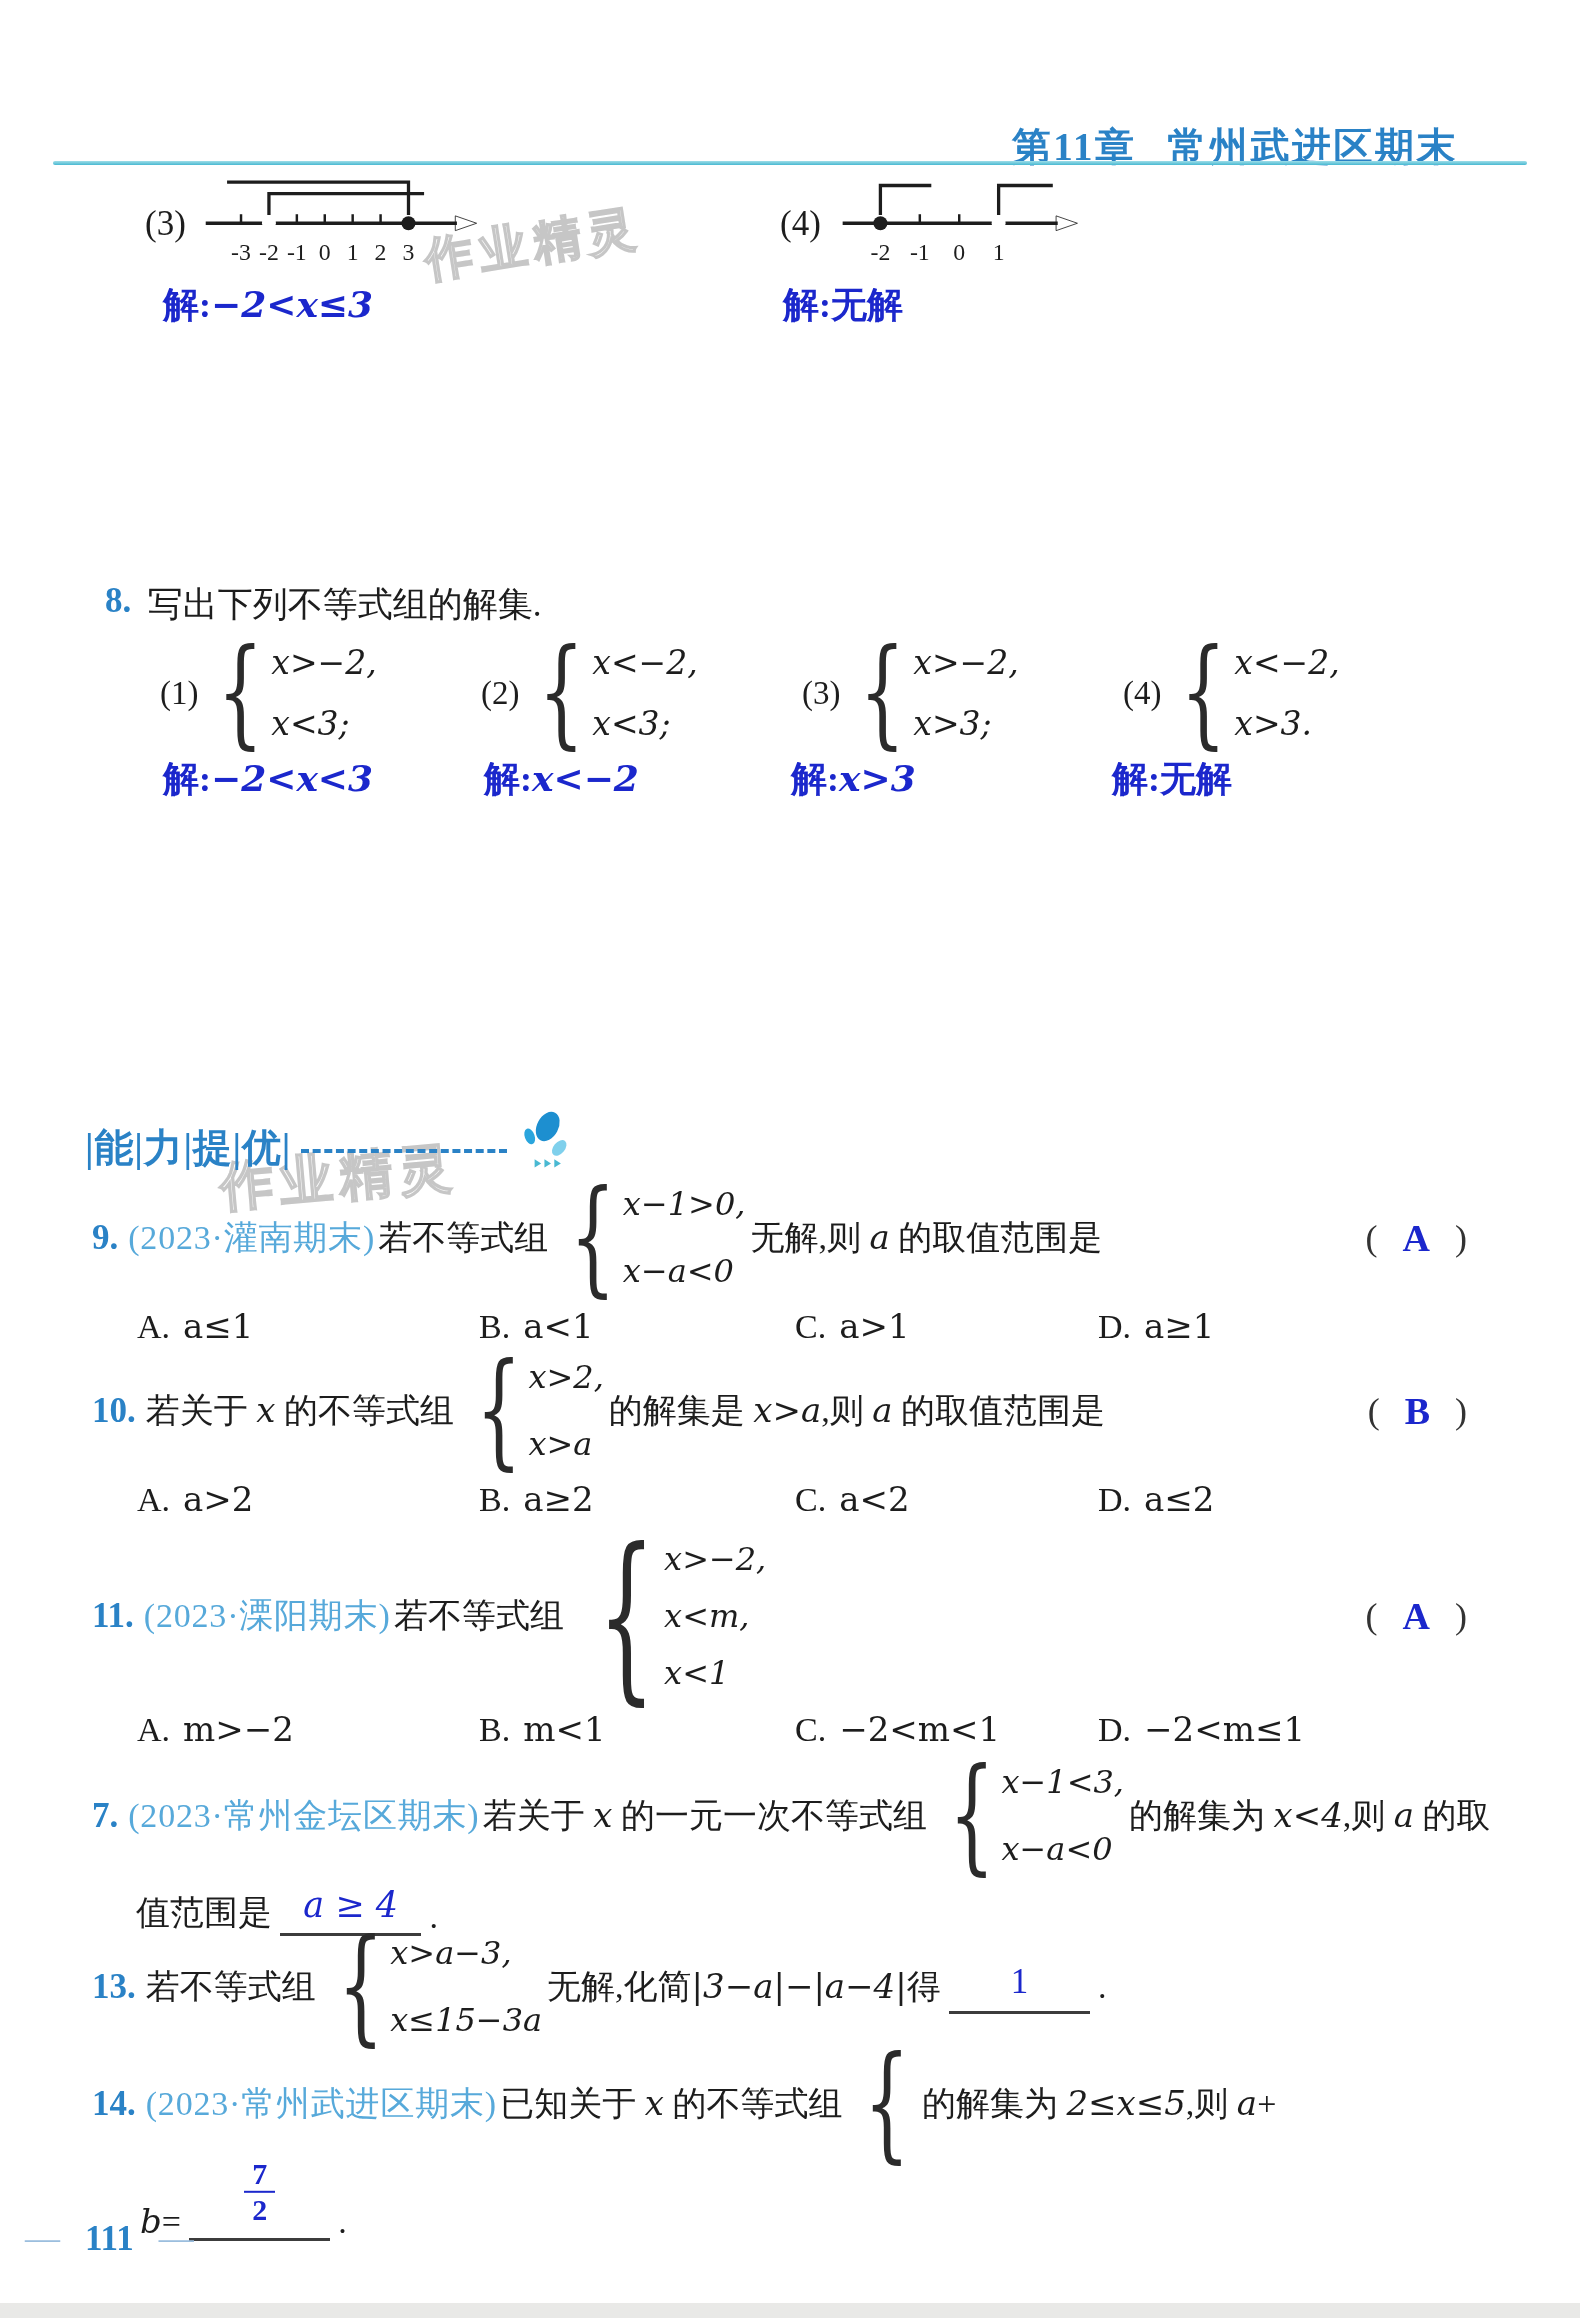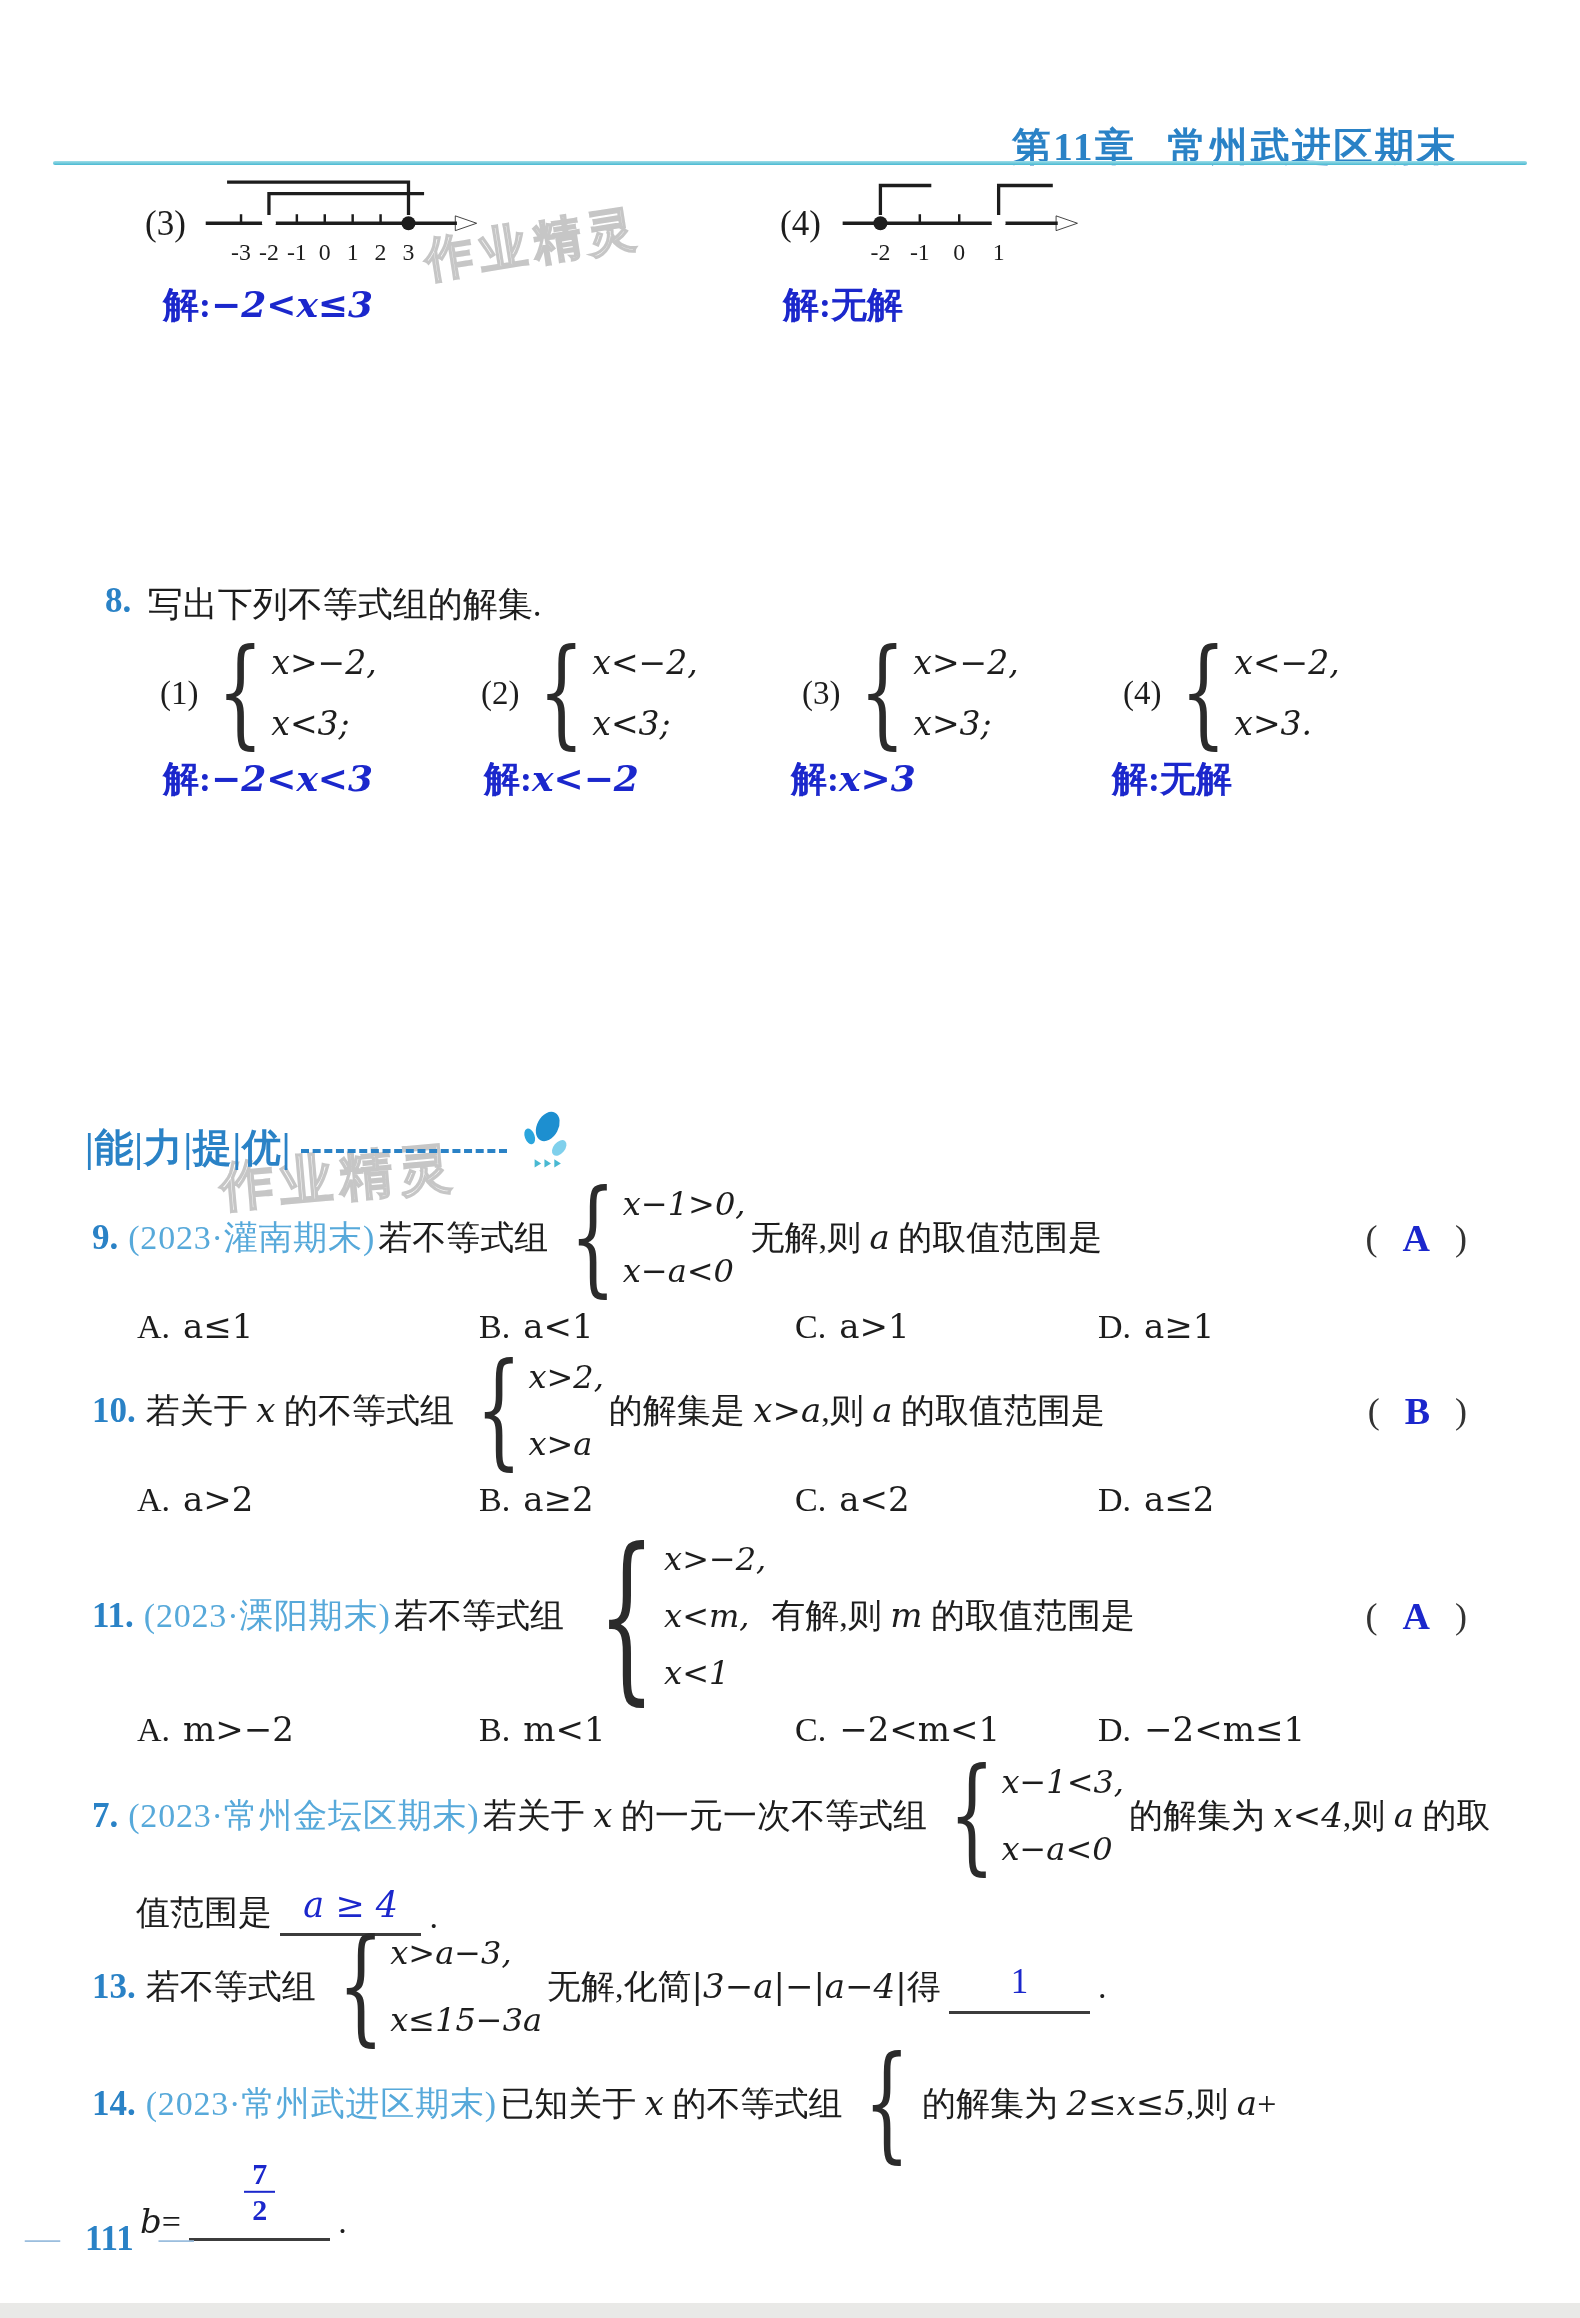--- a/index.html
+++ b/index.html
@@ -265,21 +265,20 @@
   <span class="psrc">(2023·溧阳期末)</span>
   <span>若不等式组</span>
   <span class="sys sys3">
     <span class="brace">{</span>
     <span>
         <div class="line mi">x&gt;−2,</div>
         <div class="line mi">x&lt;m,</div>
         <div class="line mi">x&lt;1</div>
       </span>
   </span>
-  <span><span class="seg-t"> 有解,则 </span><span class="seg-m">m</span><span class="seg-t"> 的取值范围是</span></span>
   <span class="ansparen">
     <span>(</span>
     <span class="ansletter">A</span>
     <span>)</span>
   </span>
 </div>
 <div class="abs optrow" style="top:1709px;">
   <span class="opt">
       <span class="optlabel">A.</span>
       <span class="optval">m&gt;−2</span>

